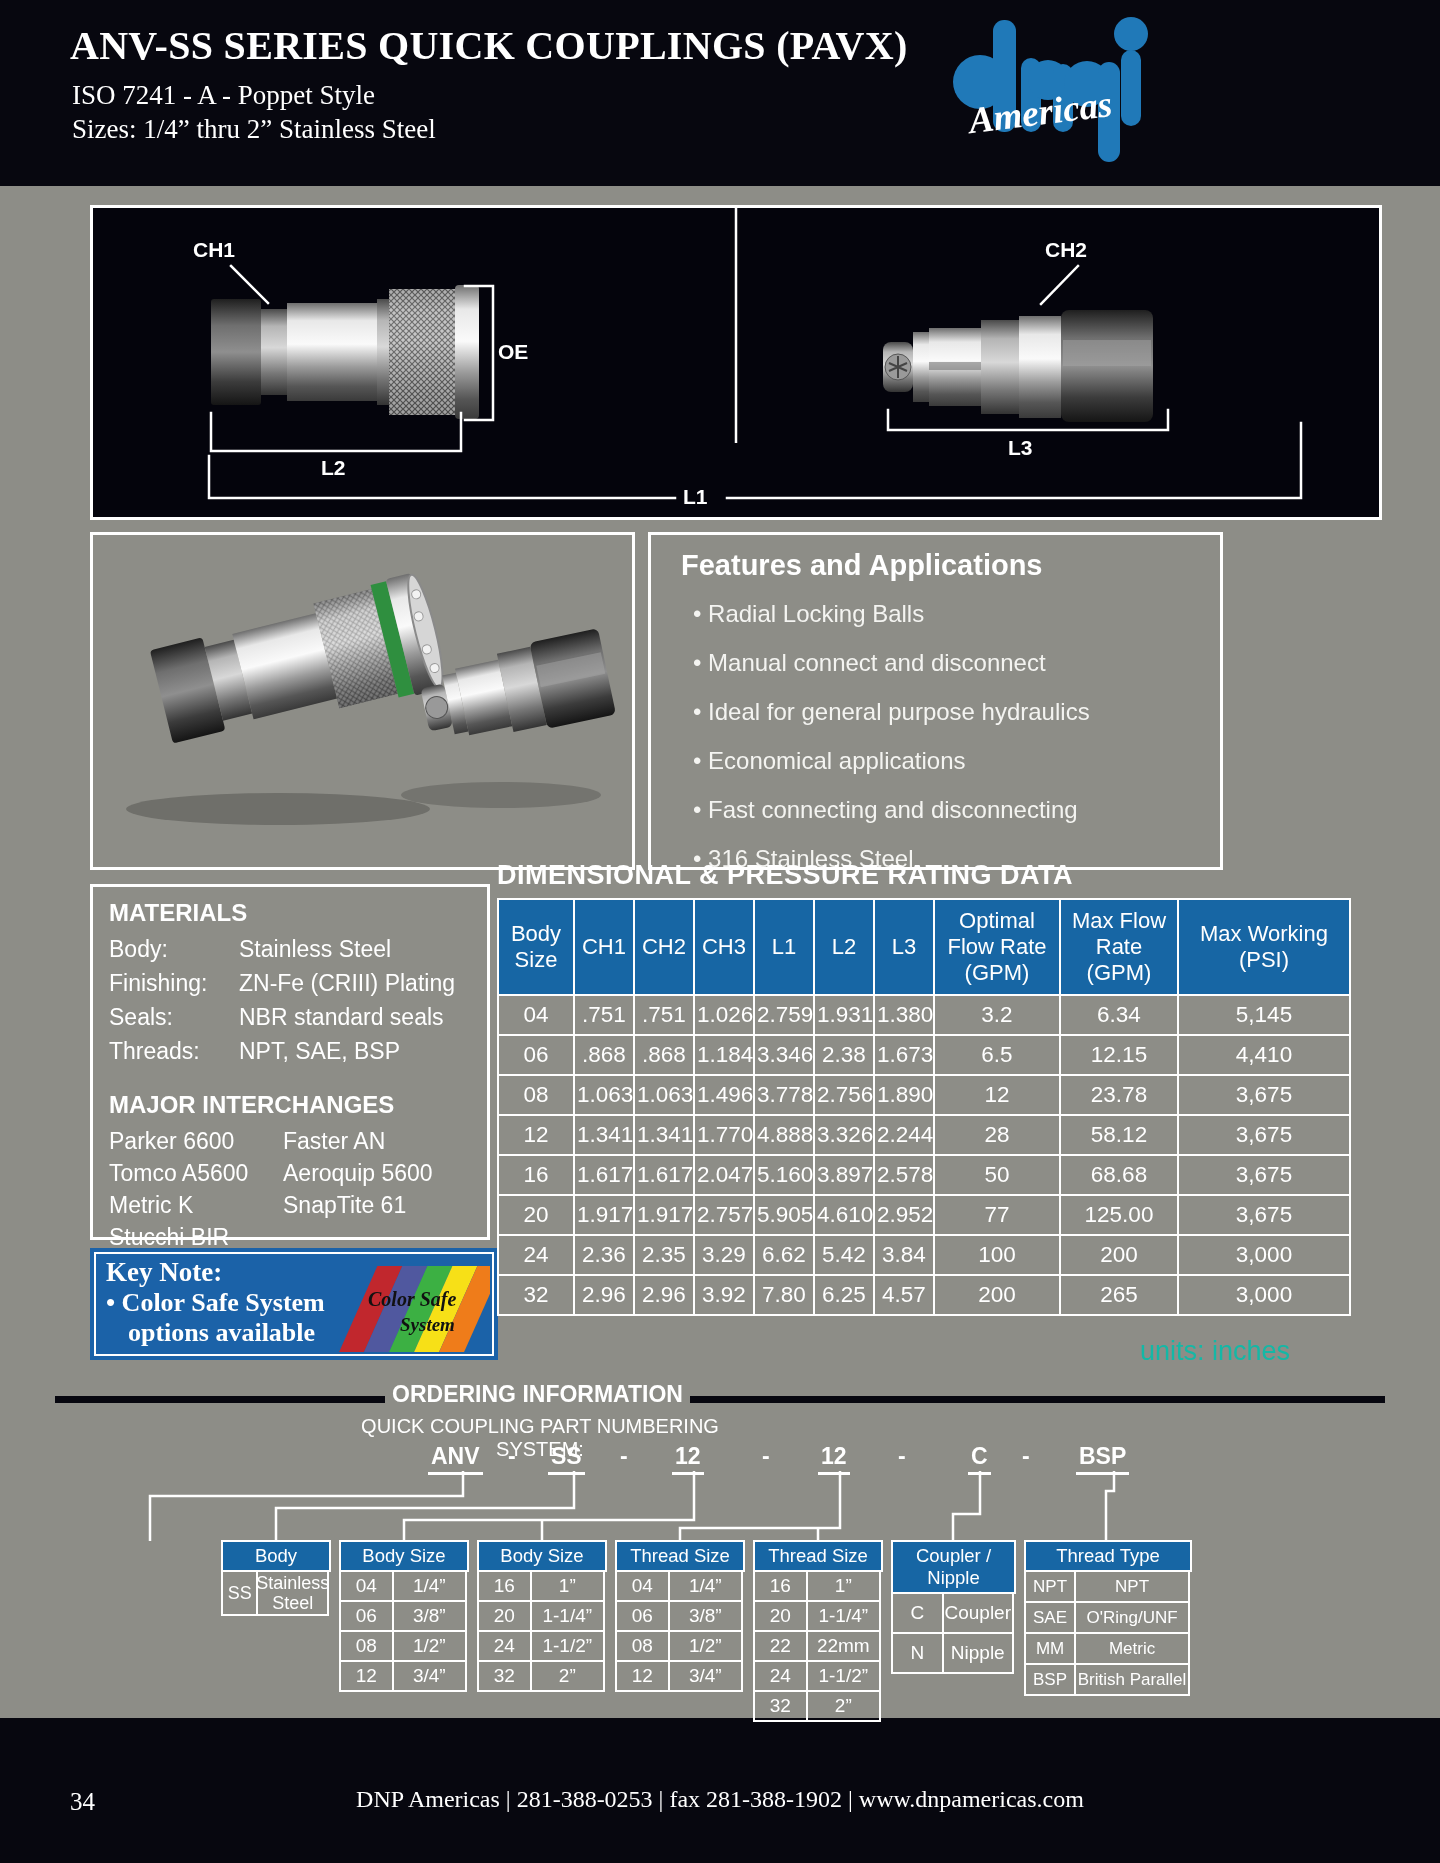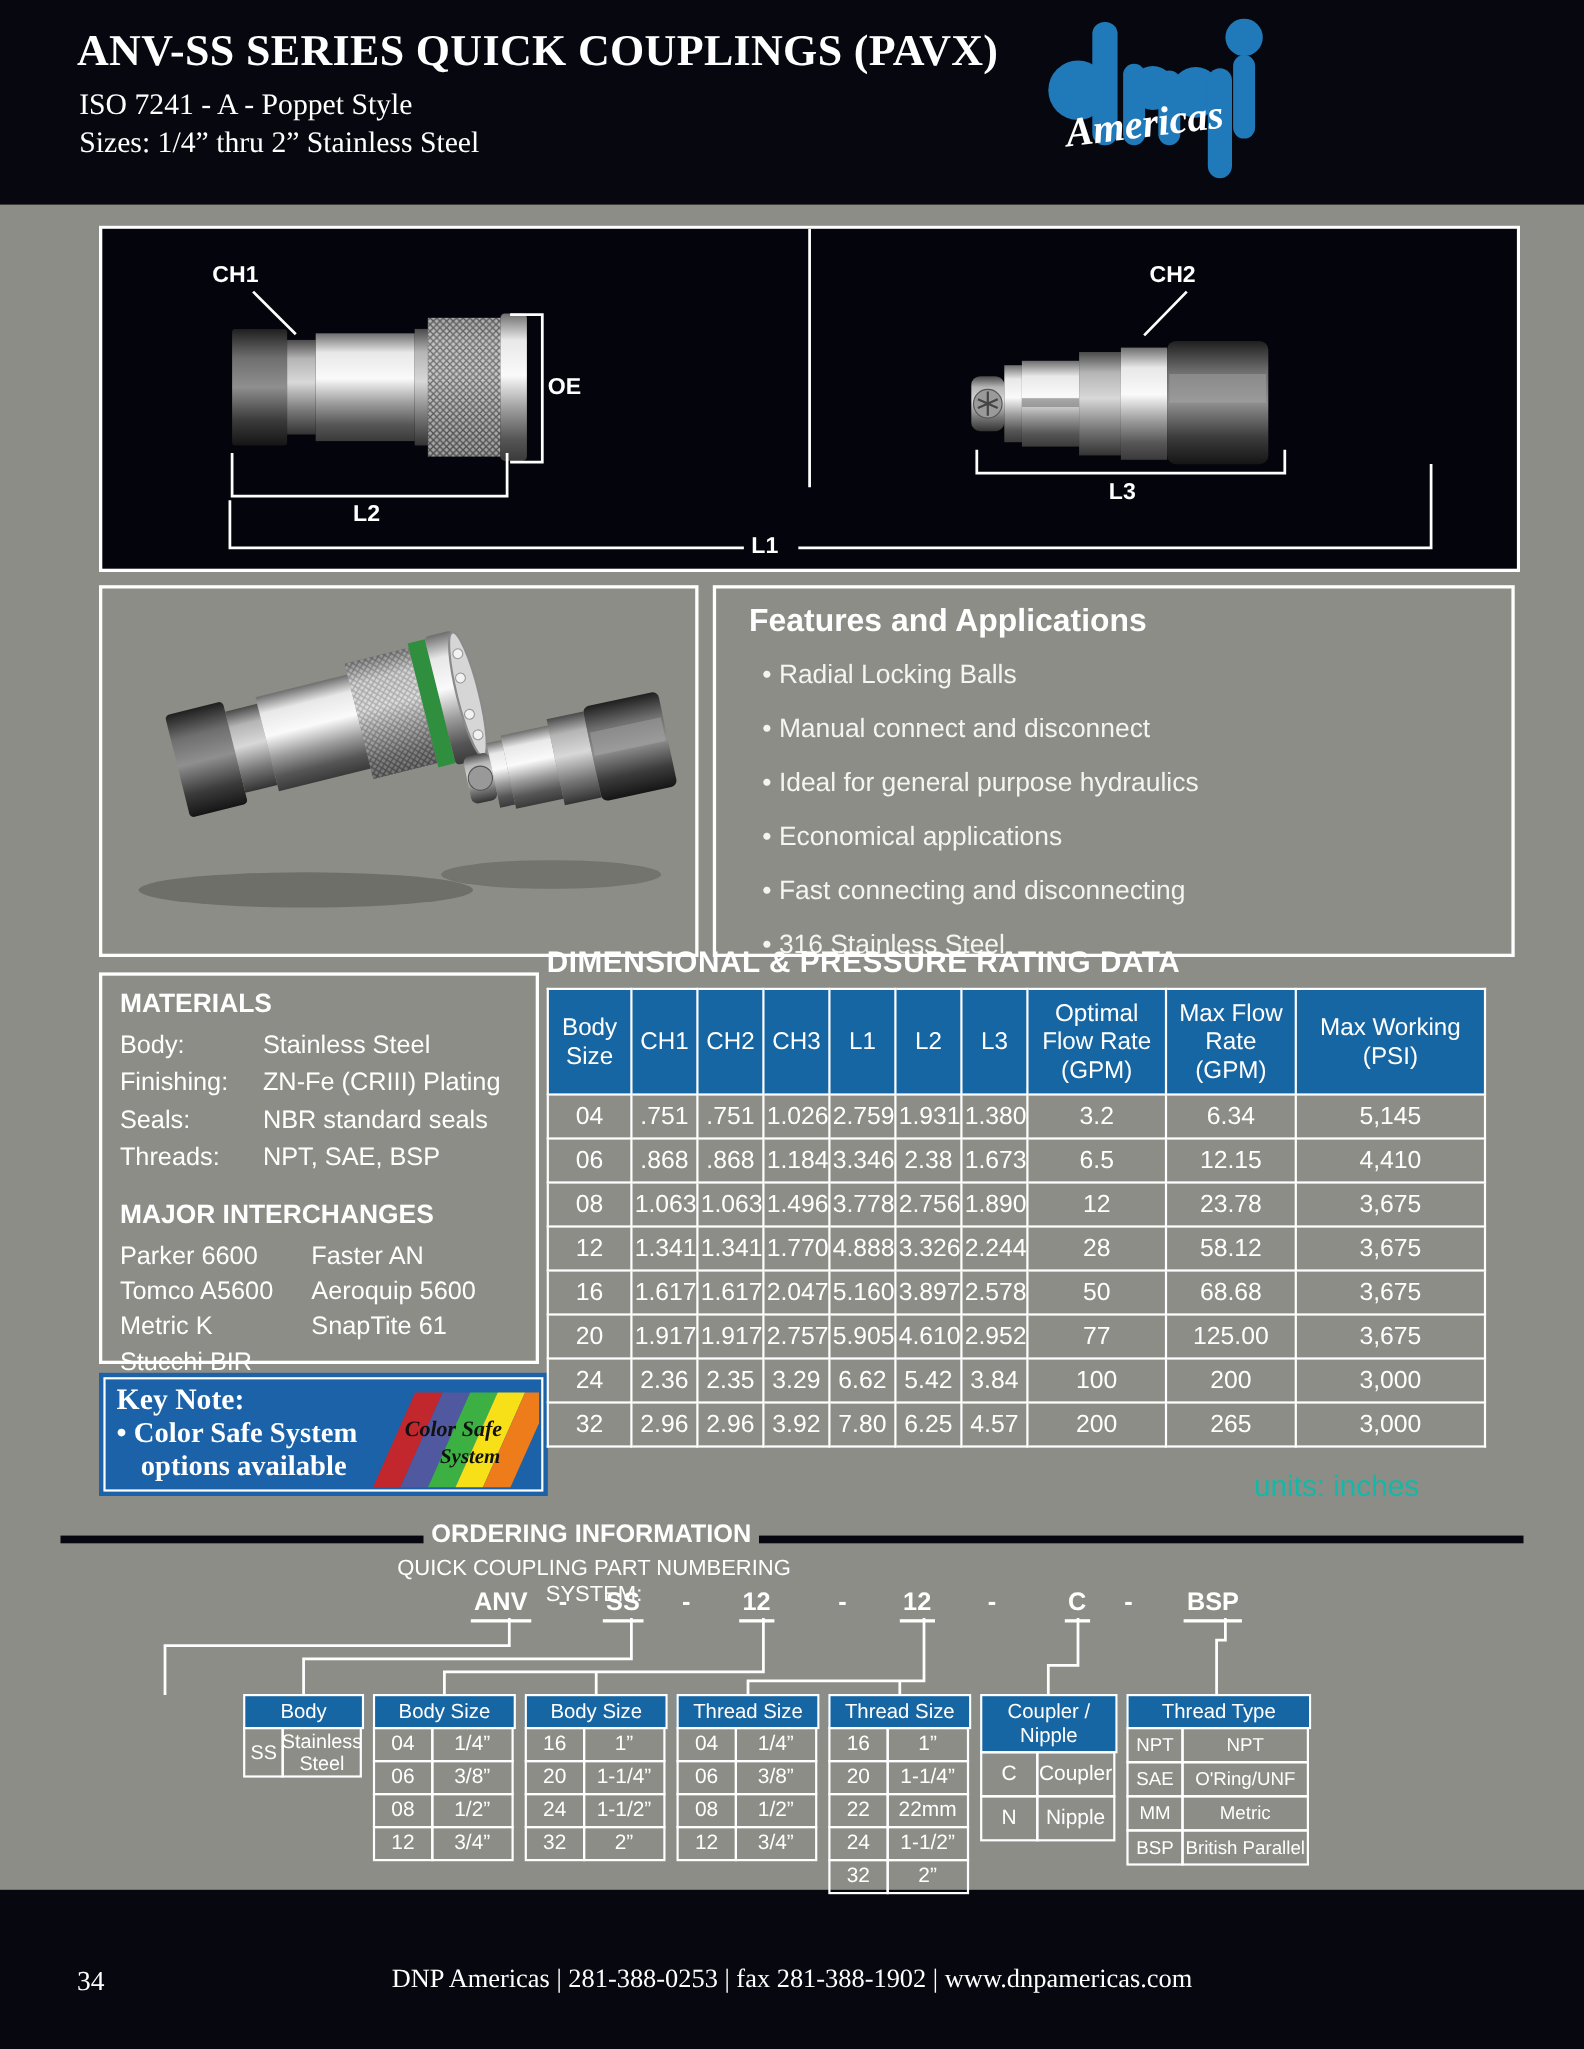--- a/index.html
+++ b/index.html
@@ -17,21 +17,21 @@
 
   
   .top-panel { position:absolute; left:90px; top:205px; width:1292px; height:315px;
                background:#04040c; border:3px solid #fff; }
   .diagram-svg { position:absolute; left:0; top:0; }
   .dim-label { position:absolute; color:#fff; font-weight:bold; font-size:21px; }
 
   
   .photo-panel { position:absolute; left:90px; top:532px; width:545px; height:338px;
                  background:#8d8d87; border:3px solid #fff; }
-  .features-panel { position:absolute; left:648px; top:532px; width:729px; height:338px;
+  .features-panel { position:absolute; left:648px; top:532px; width:575px; height:338px;
                     background:#8d8d87; border:3px solid #fff; padding:14px 0 0 30px; }
   .feat-title { color:#fff; font-size:29px; font-weight:bold; margin-bottom:18px; }
   .feat-item  { color:#f4f4f1; font-size:24px; margin:0 0 21px 12px; }
 
   
   .materials-box { position:absolute; left:90px; top:884px; width:400px; height:356px;
                    border:3px solid #fff; padding:12px 16px; color:#fff; }
   .mat-title { font-size:24px; font-weight:bold; margin-bottom:9px; }
   .mat-row   { display:flex; font-size:23px; margin-bottom:7px; }
   .mat-label { width:130px; flex:none; }

